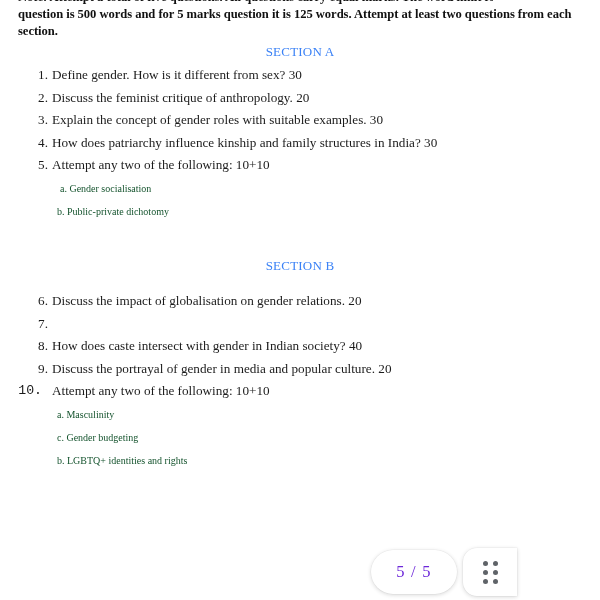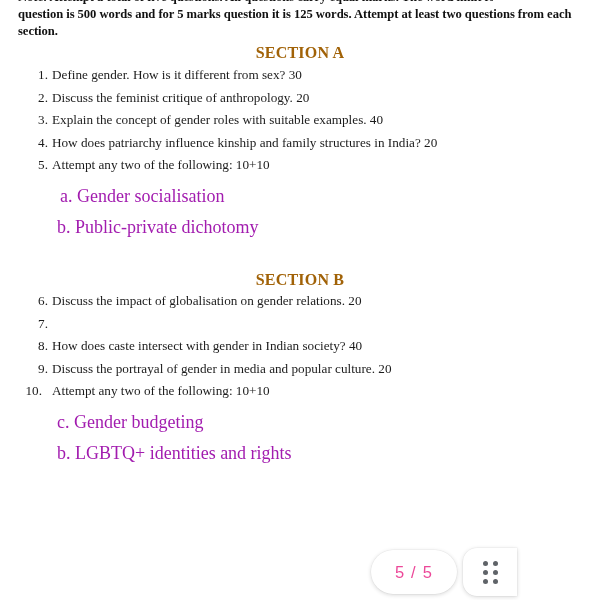--- a/index.html
+++ b/index.html
@@ -43,27 +43,27 @@
   .instructions .ln.clipped {
     overflow: hidden;
   }
 
   
   .section-heading {
     position: absolute;
     left: 0;
     width: 600px;
     text-align: center;
-    font-weight: bold;
-    font-size: 16px;
+    font-weight: normal;
+    font-size: 13px;
     letter-spacing: 0.2px;
-    color: #a16207;
+    color: #3b82f6;
   }
   #section-a-heading { top: 44px; }
-  #section-b-heading { top: 271px; }
+  #section-b-heading { top: 258px; }
 
   
   .qlist {
     position: absolute;
     left: 0;
     width: 600px;
   }
   #section-a-list { top: 64px; }
   #section-b-list { top: 290px; }
 
@@ -79,31 +79,31 @@
   .qitem .qnum {
     position: absolute;
     left: 20px;
     width: 28px;
     text-align: right;
     font-size: 13.2px;
     color: #1b1b1b;
   }
   .qitem.wide .qnum {
     left: 14px;
+    font-family: Liberation Mono, monospace;
   }
 
   .subitem {
     position: relative;
     min-height: 23.2px;
     padding-left: 57px;
-    font-size: 18px;
+    font-size: 10px;
     line-height: 23.2px;
-    color: #a21caf;
+    color: #14532d;
     white-space: nowrap;
-    margin-top: 8px;
   }
   .subitem.indent-a { padding-left: 60px; }
 
   
   .viewer-chrome {
     position: absolute;
     right: 0;
     bottom: 0;
     height: 56px;
     display: flex;
@@ -113,24 +113,24 @@
 
   .page-pill {
     width: 86px;
     height: 44px;
     border-radius: 22px;
     background: #ffffff;
     box-shadow: 0 1px 4px rgba(0,0,0,0.16), 0 0 0 0.5px rgba(0,0,0,0.05);
     display: flex;
     align-items: center;
     justify-content: center;
-    font-family: Liberation Sans, sans-serif;
+    font-family: Liberation Serif, serif;
     font-size: 16.5px;
     letter-spacing: 1.2px;
-    color: #ec4899;
+    color: #6d28d9;
     margin-right: 6px;
   }
 
   .handle-panel {
     width: 54px;
     height: 48px;
     border-radius: 14px 0 0 14px;
     background: #ffffff;
     box-shadow: 0 1px 4px rgba(0,0,0,0.16), 0 0 0 0.5px rgba(0,0,0,0.05);
     display: flex;
@@ -169,25 +169,25 @@
     <div class="qitem">
       <span class="qnum">1.</span>
       <span>Define gender. How is it different from sex? 30</span>
     </div>
     <div class="qitem">
       <span class="qnum">2.</span>
       <span>Discuss the feminist critique of anthropology. 20</span>
     </div>
     <div class="qitem">
       <span class="qnum">3.</span>
-      <span>Explain the concept of gender roles with suitable examples. 40</span>
+      <span>Explain the concept of gender roles with suitable examples. 30</span>
     </div>
     <div class="qitem">
       <span class="qnum">4.</span>
-      <span>How does patriarchy influence kinship and family structures in India? 20</span>
+      <span>How does patriarchy influence kinship and family structures in India? 30</span>
     </div>
     <div class="qitem">
       <span class="qnum">5.</span>
       <span>Attempt any two of the following: 10+10</span>
     </div>
     <div class="subitem indent-a">a. Gender socialisation</div>
     <div class="subitem">b. Public-private dichotomy</div>
   </div>
 
   <div id="section-b-heading" class="section-heading">SECTION B</div>
@@ -205,20 +205,21 @@
       <span>How does caste intersect with gender in Indian society? 40</span>
     </div>
     <div class="qitem">
       <span class="qnum">9.</span>
       <span>Discuss the portrayal of gender in media and popular culture. 20</span>
     </div>
     <div class="qitem wide">
       <span class="qnum">10.</span>
       <span>Attempt any two of the following: 10+10</span>
     </div>
+    <div class="subitem">a. Masculinity</div>
     <div class="subitem">c. Gender budgeting</div>
     <div class="subitem">b. LGBTQ+ identities and rights</div>
   </div>
 
   <div class="viewer-chrome">
     <div class="page-pill">5 / 5</div>
     <div class="handle-panel">
       <span class="dot-grid">
         <i></i>
         <i></i>

